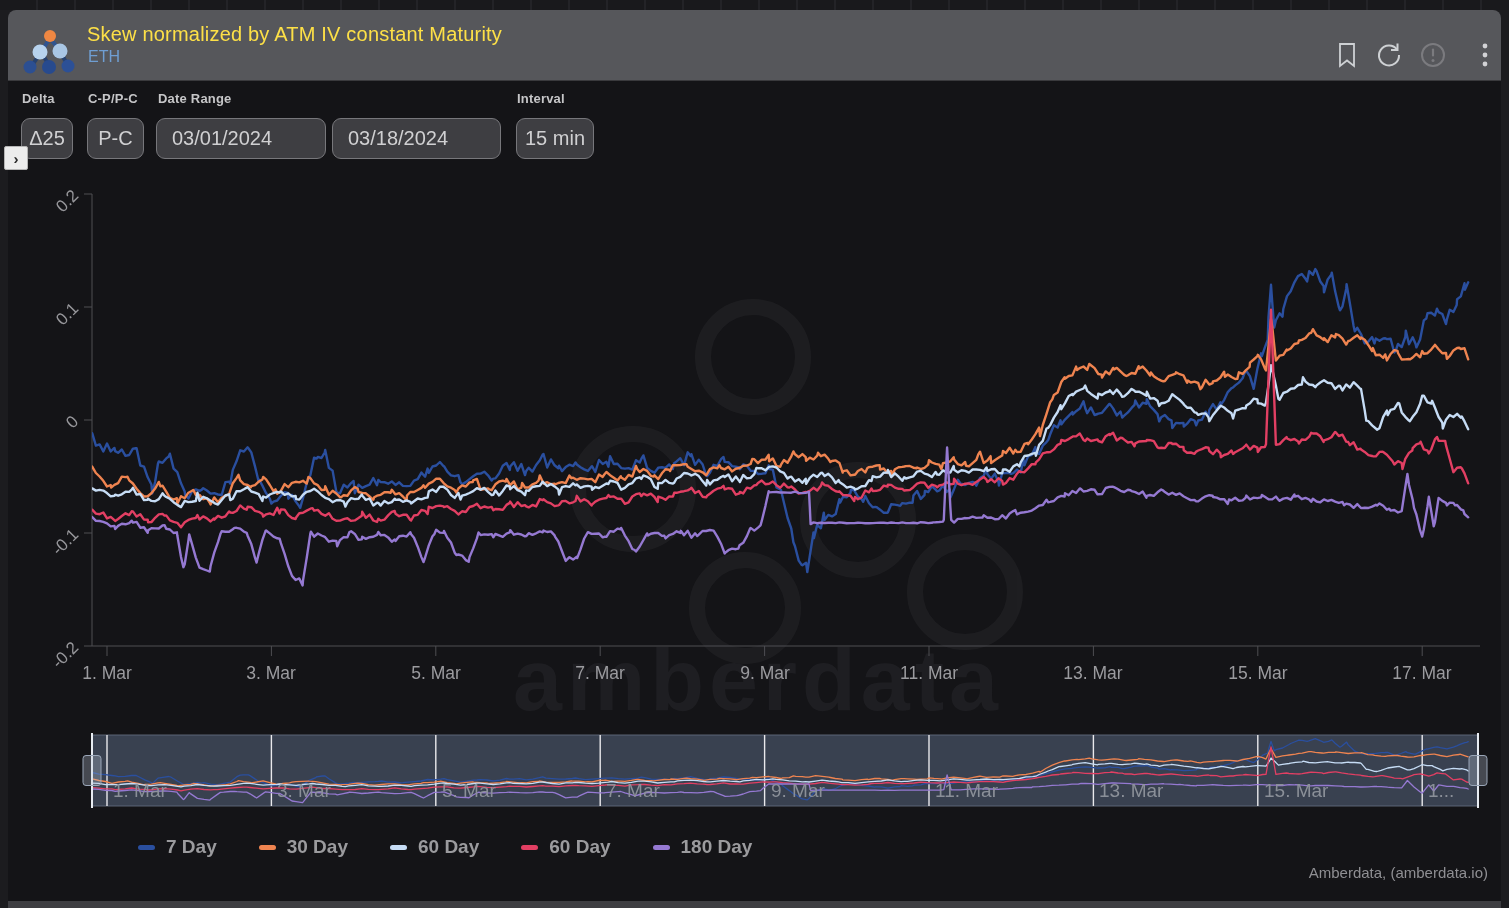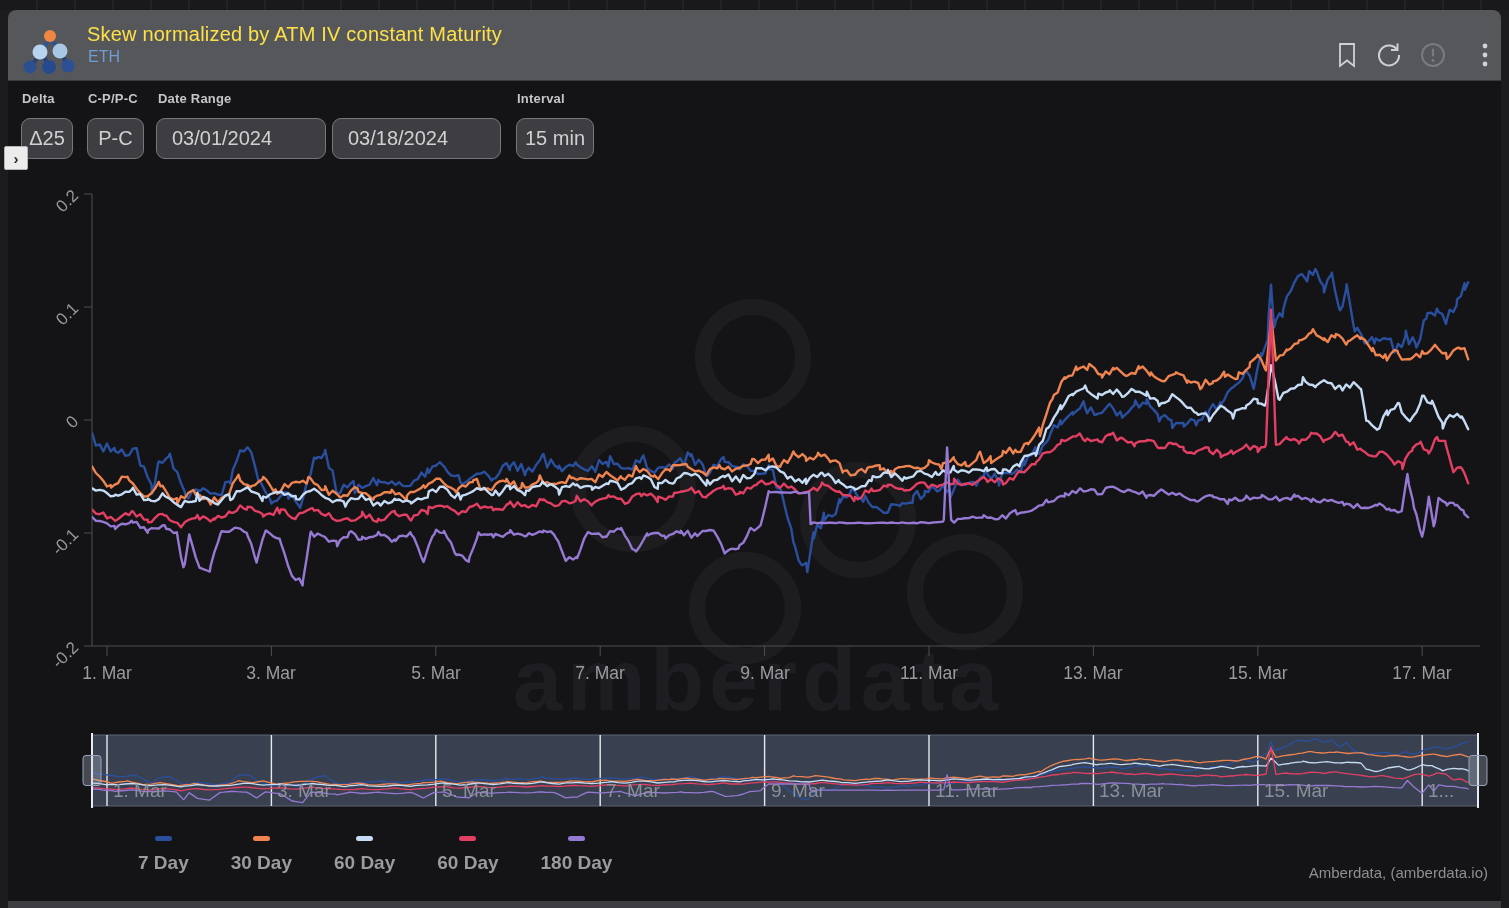--- a/index.html
+++ b/index.html
@@ -16,21 +16,21 @@
   .fbtn{position:absolute;top:108px;height:39px;background:#3e3e42;border:1.5px solid #77777b;border-radius:9px;
         color:#d0d0d2;font-size:20px;font-family:"Liberation Sans",sans-serif;display:flex;align-items:center;justify-content:center;cursor:pointer;box-sizing:content-box;}
   .finput{justify-content:flex-start;padding-left:15px;}
   #expand-btn{position:absolute;left:4px;top:146px;width:22px;height:22px;background:#ececec;border:1px solid #b5b5b5;border-radius:2px;
         color:#2b2b2b;font-size:15px;font-weight:bold;display:flex;align-items:center;justify-content:center;cursor:pointer;}
   
   .ylab{position:absolute;width:48px;text-align:right;font-size:17px;color:#97979b;transform:rotate(-45deg);transform-origin:100% 50%;}
   .xlab{position:absolute;width:96px;text-align:center;font-size:17.5px;color:#9b9b9f;}
   .navlab{position:absolute;font-size:19px;color:#8f949c;opacity:.95;white-space:nowrap;}
   #legend{position:absolute;left:138px;top:836px;display:flex;gap:42px;align-items:center;}
-  .litem{display:flex;align-items:center;gap:11px;cursor:pointer;flex-direction:column;}
+  .litem{display:flex;align-items:center;gap:11px;cursor:pointer;}
   .lmark{width:17px;height:5px;border-radius:2.5px;}
   .ltext{font-size:19px;font-weight:bold;color:#9b9b9e;}
   #credit{position:absolute;right:21px;top:864px;font-size:15px;color:#8f8f93;}
   #bottombar{position:absolute;left:8px;top:901px;width:1493px;height:7px;background:#3e3e42;}
   svg{display:block;}
 </style>
 </head>
 <body>
 
 <div id="stage">

